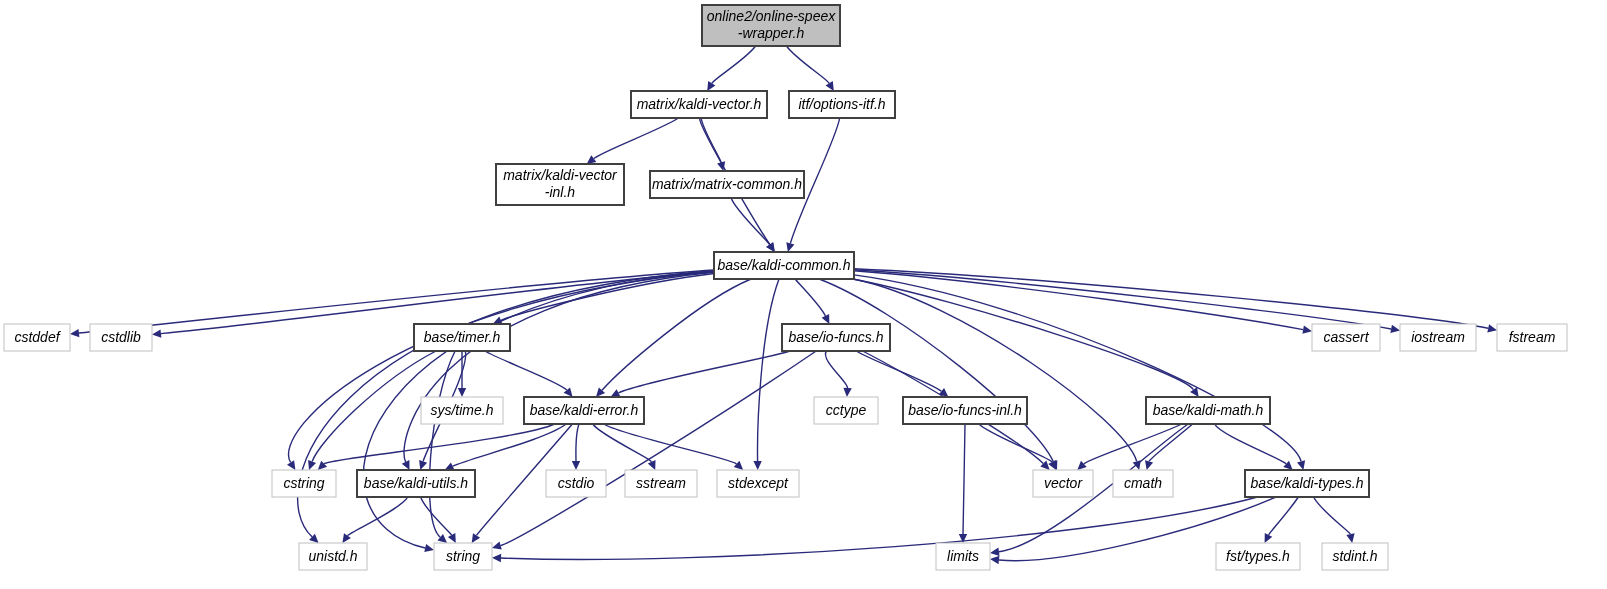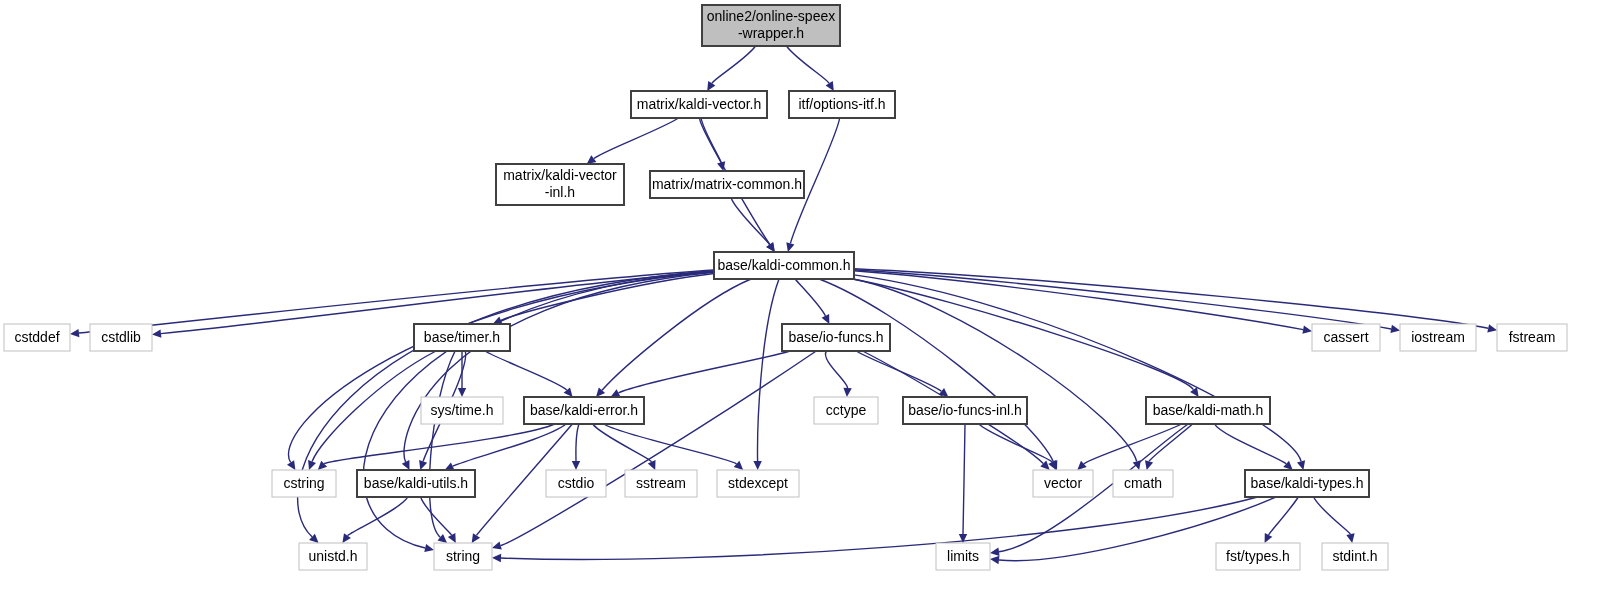--- a/index.html
+++ b/index.html
@@ -7,20 +7,21 @@
     padding: 0;
     background: #ffffff;
   }
   #graph-root {
     position: relative;
     width: 1607px;
     height: 589px;
     background: #ffffff;
     font-family: "Liberation Sans", sans-serif;
     overflow: hidden;
+    font-style: italic;
   }
   svg#graph-canvas {
     position: absolute;
     left: 0;
     top: 0;
     width: 1607px;
     height: 589px;
     display: block;
   }
   .node-box {

